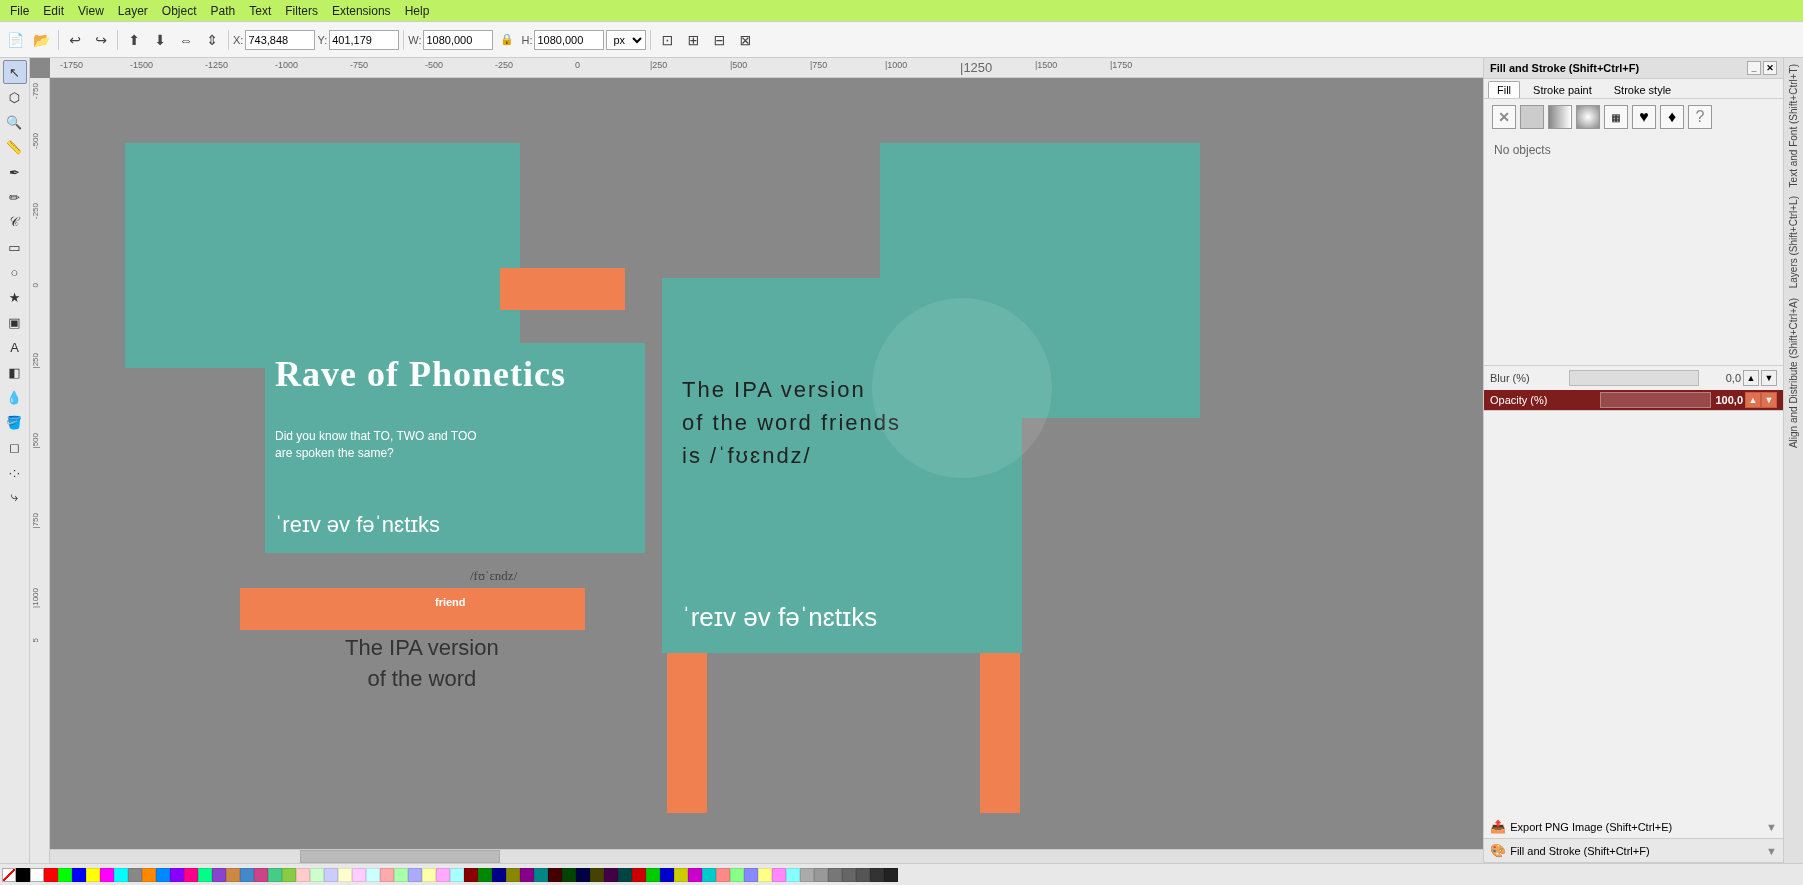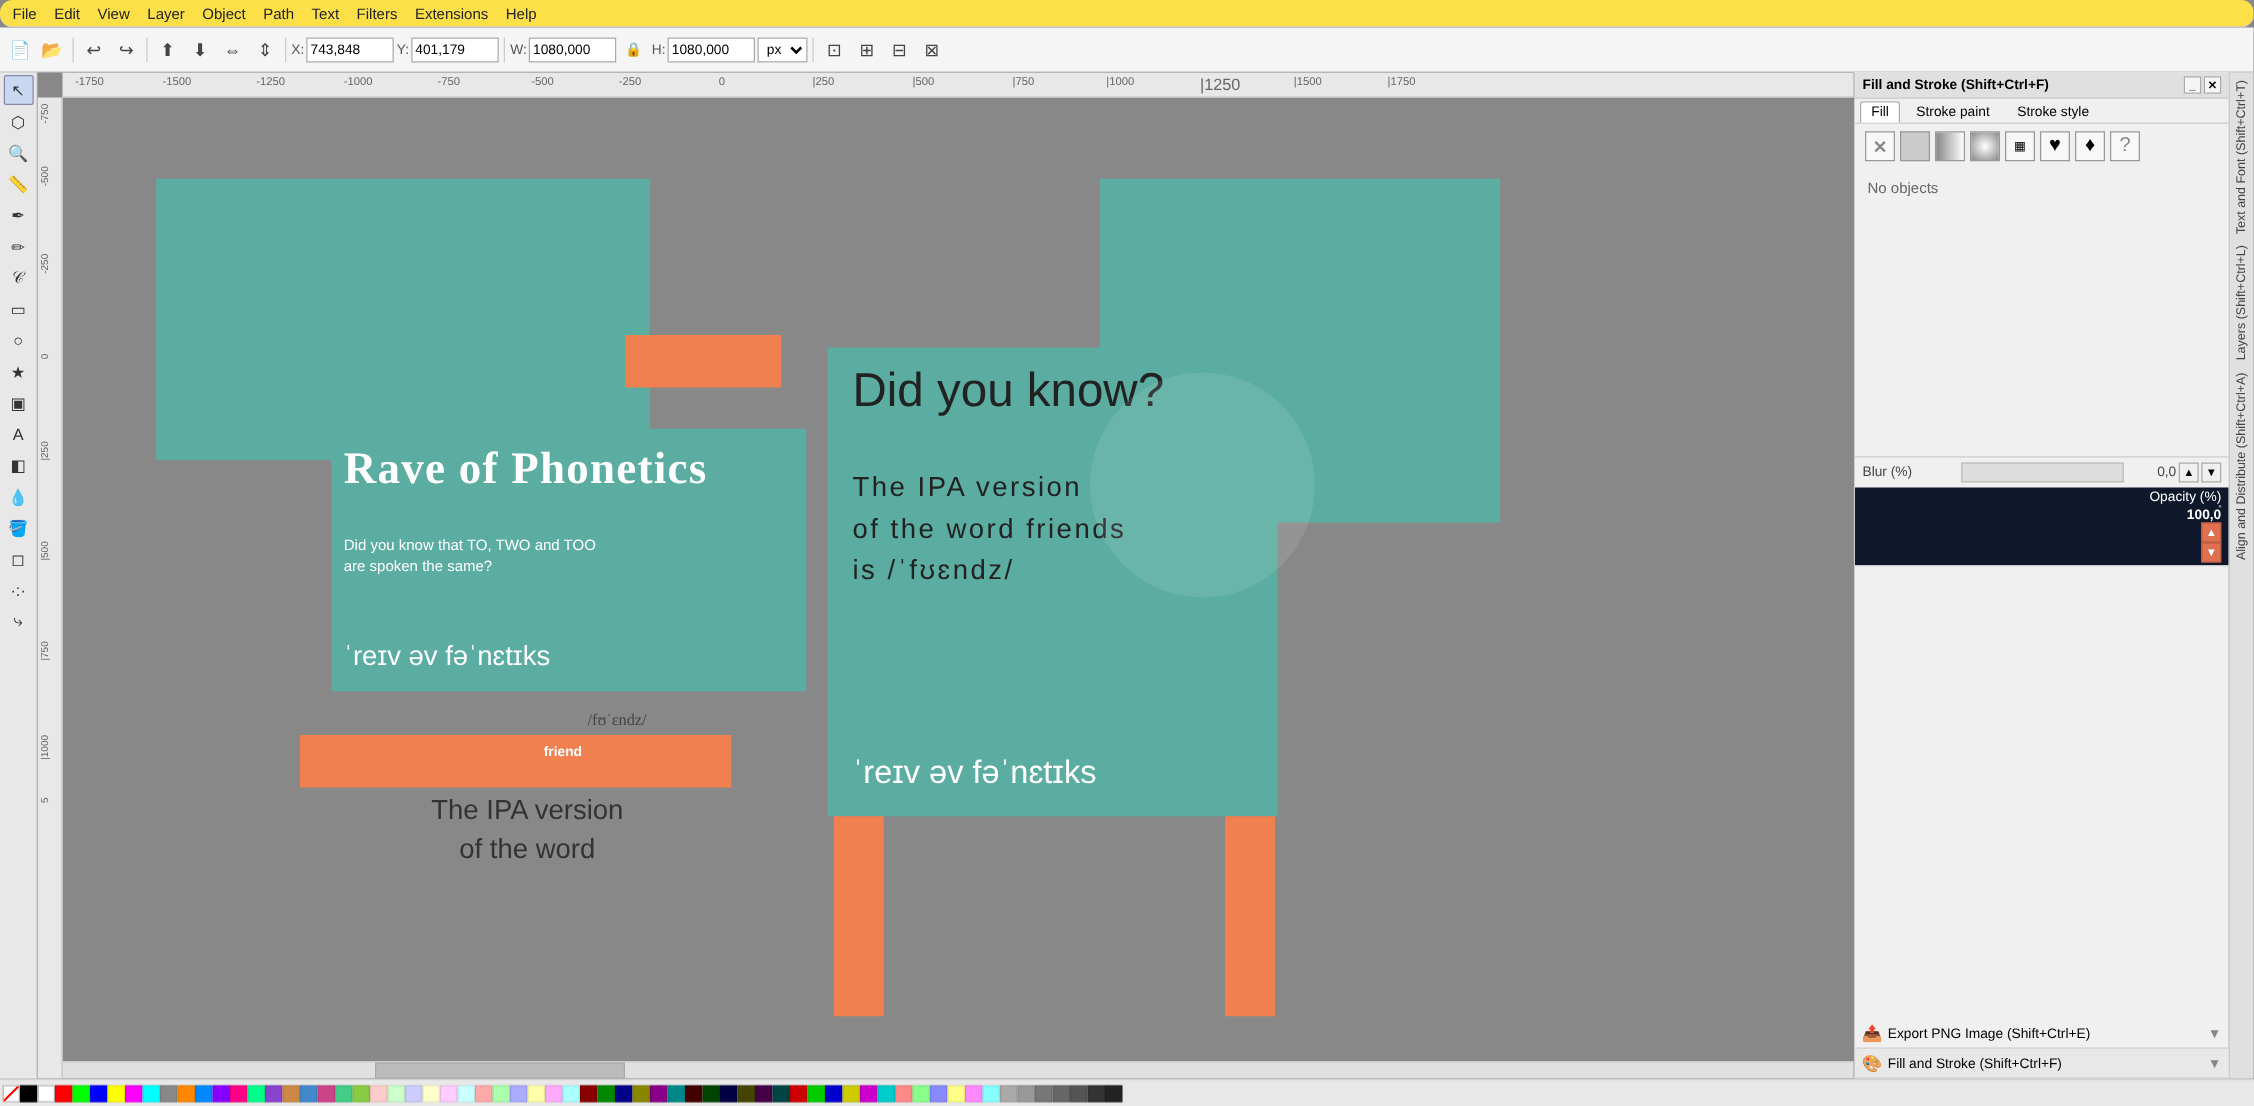--- a/index.html
+++ b/index.html
@@ -1,27 +1,26 @@
 <!DOCTYPE html>
 <html><head>
   <meta charset="utf-8">
   <style>
     * { margin: 0; padding: 0; box-sizing: border-box; }
     body { width: 1803px; height: 885px; overflow: hidden; background: #888; font-family: Arial, sans-serif; font-size: 12px; }
 
     
     #menubar {
       height: 22px;
-      background: #fde047;
+      background: #bef264;
       display: flex;
       align-items: center;
       padding: 0 4px;
       border-bottom: 1px solid #ccc;
       gap: 2px;
-      border-radius: 10px;
     }
     .menu-item {
       padding: 2px 6px;
       cursor: pointer;
       font-size: 12px;
       color: #222;
     }
 
     
     #toolbar {
@@ -214,25 +213,24 @@
       display: flex;
       align-items: center;
       padding: 2px 6px;
       gap: 4px;
       font-size: 11px;
     }
     .panel-row-label { flex: 1; color: #444; }
     .panel-row-value { width: 40px; text-align: right; color: #444; }
 
     .opacity-row {
-      background: #0f172a;
+      background: #7f1d1d;
       padding: 2px 6px;
       display: flex;
-      align-items: flex-end;
-      flex-direction: column;
+      align-items: center;
     }
     .opacity-label { color: #fff; font-size: 11px; flex: 1; }
     .opacity-value { color: #fff; font-size: 11px; font-weight: bold; }
 
     
     .panel-footer-item {
       display: flex;
       align-items: center;
       padding: 4px 6px;
       border-bottom: 1px solid #ccc;
@@ -389,23 +387,20 @@
           Did you know that TO, TWO and TOO<br>are spoken the same?
         </div>
 
         <div style="position:absolute;bottom:15px;left:10px;font-family:Arial,sans-serif;font-size:22px;color:#fff;">
           ˈreɪv əv fəˈnɛtɪks
         </div>
       </div>
 
       <div style="position:absolute;left:612px;top:200px;width:360px;height:375px;background:#5aada0;">
 
-        <div style="position:absolute;top:15px;left:20px;right:20px;font-family:Arial,sans-serif;font-size:38px;font-weight:300;color:#222;line-height:1.1;">
-          Did you know?
-        </div>
 
         <div style="position:absolute;top:95px;left:20px;right:20px;font-family:Arial,sans-serif;font-size:22px;color:#222;line-height:1.5;letter-spacing:2px;font-weight:300;">
           The IPA version<br>of the word friends<br>is /ˈfʊɛndz/
         </div>
 
         <div style="position:absolute;bottom:20px;left:20px;font-family:Arial,sans-serif;font-size:26px;color:#fff;">
           ˈreɪv əv fəˈnɛtɪks
         </div>
 
         <div style="position:absolute;right:-30px;top:20px;width:180px;height:180px;border-radius:50%;background:rgba(255,255,255,0.1);"></div>

